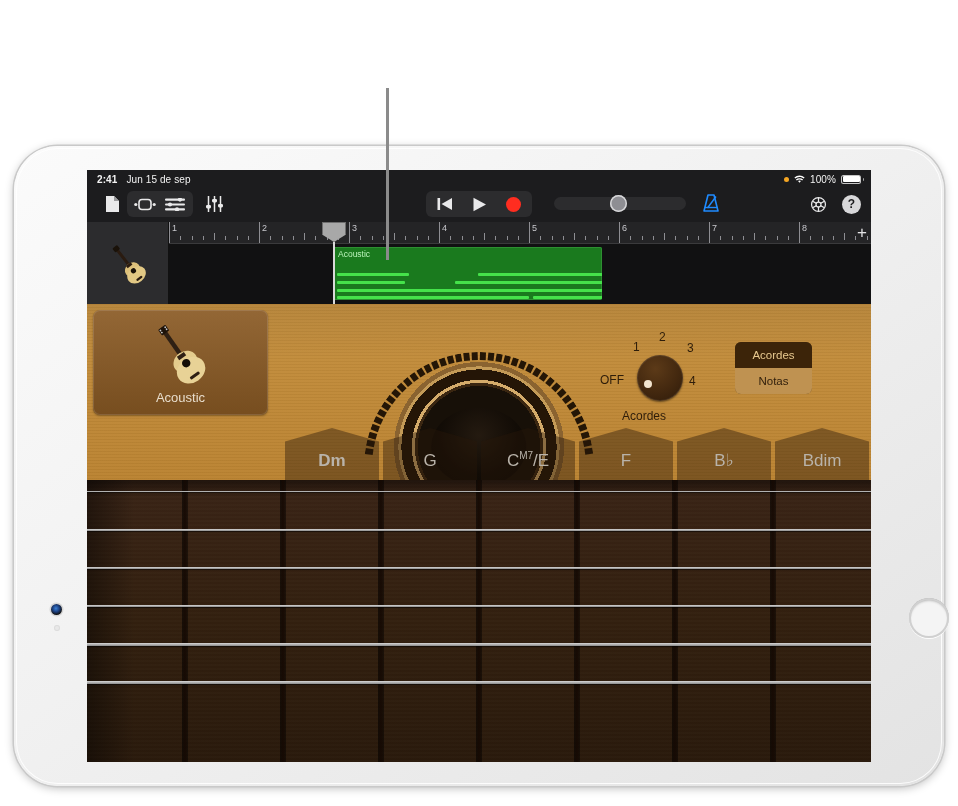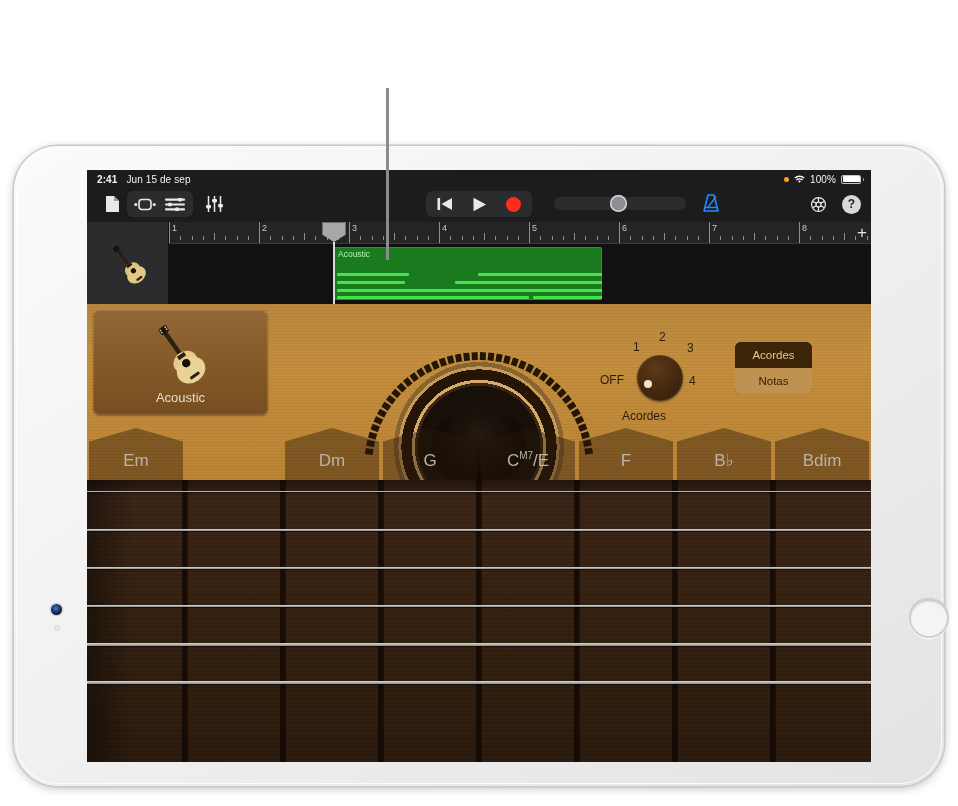--- a/index.html
+++ b/index.html
@@ -623,24 +623,21 @@
         <div class="knob-lbl" id="lbl-4">4</div>
         <div class="knob-lbl" id="lbl-autoplay">Acordes</div>
       </div>
 
       <div id="mode-toggle">
         <div class="mode-opt" id="mode-acordes">Acordes</div>
         <div class="mode-opt" id="mode-notas">Notas</div>
       </div>
 
       <div id="chords">
-          <div class="chord" style="left: 2px; width: 94px;">
-            <span>Em</span>
-          </div>
-          <div class="chord" style="left: 198px; width: 94px;">
+          <div class="chord" style="left: 198px; width: 94px; font-weight: bold;">
             <span>Dm</span>
           </div>
           <div class="chord" style="left: 296px; width: 94px;">
             <span>G</span>
           </div>
           <div class="chord" style="left: 394px; width: 94px;">
             <span>C<sup>M7</sup>/E</span>
           </div>
           <div class="chord" style="left: 492px; width: 94px;">
             <span>F</span>

